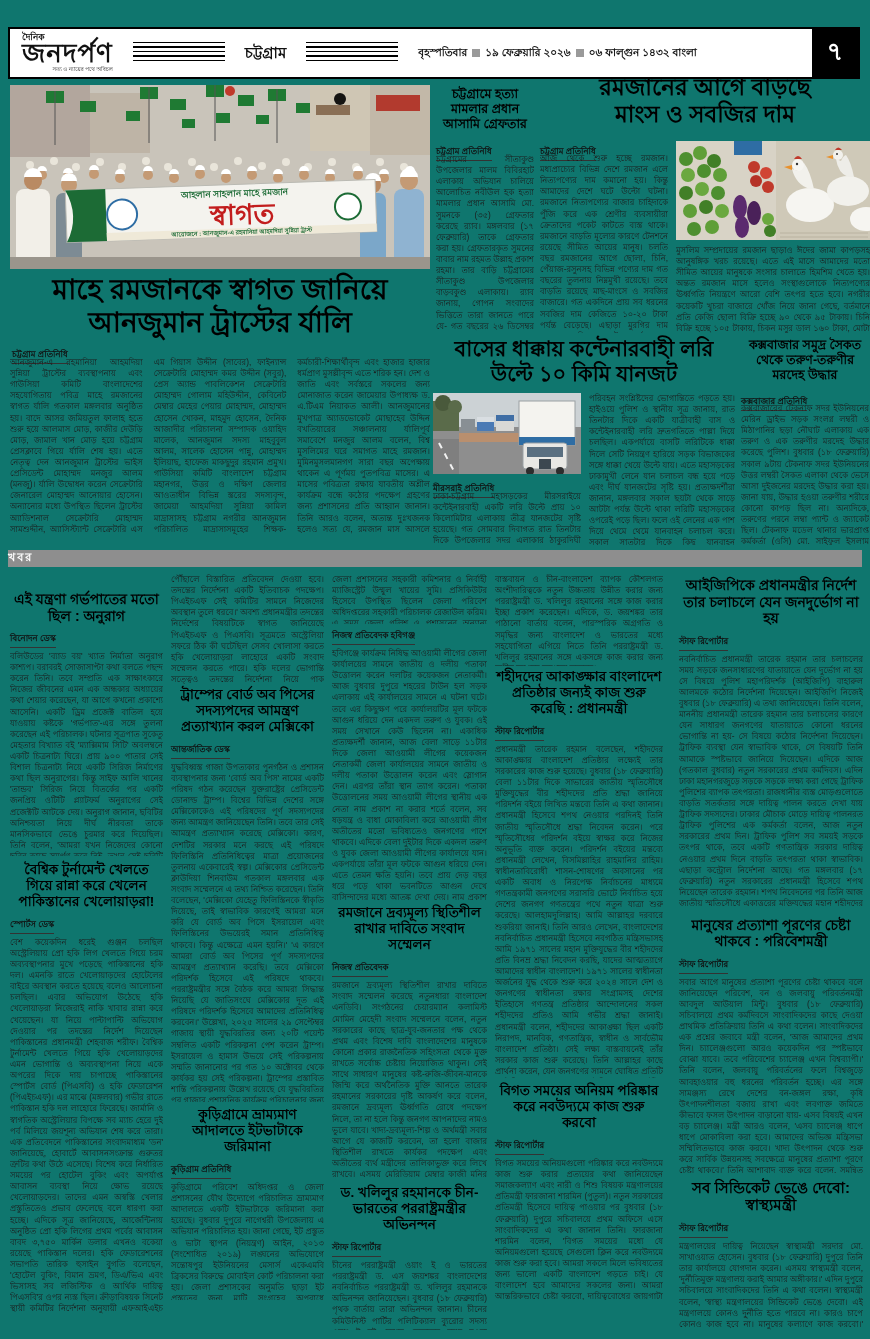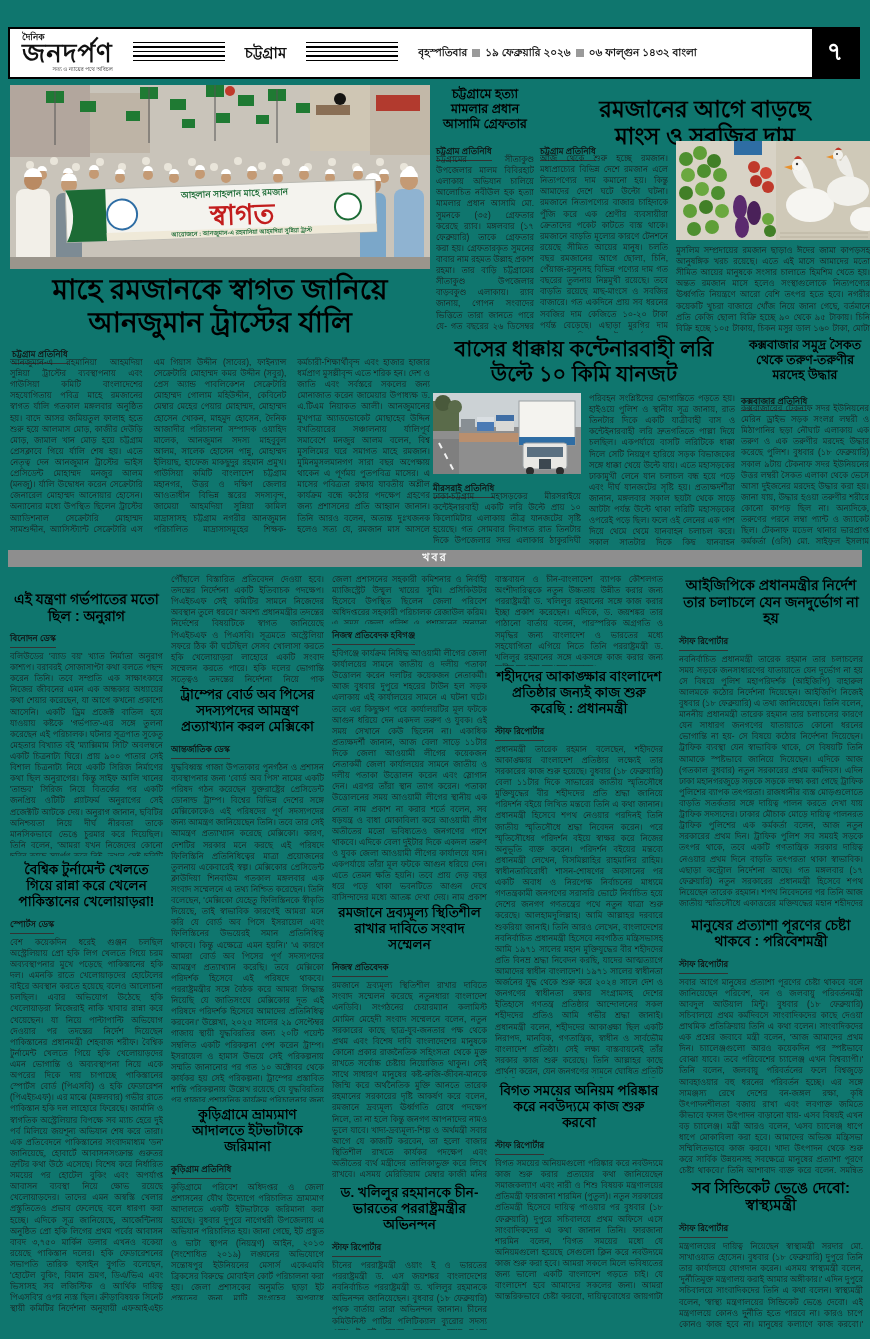--- a/index.html
+++ b/index.html
@@ -23,21 +23,21 @@
   
   .headline{font-weight:bold;color:#000;text-align:center;line-height:1.18;}
   .byline{font-size:8.5px;font-weight:bold;display:inline-block;border-bottom:1px solid #333;
           padding-bottom:1px;margin:1px 0 3px 0;}
   .body-text{font-size:8.3px;line-height:1.34;text-align:justify;color:#1c1c1c;overflow:hidden;}
   .cols3{column-count:3;column-gap:11px;}
   .photo{display:block;overflow:hidden;background:#ccc;}
   .photo svg{display:block;width:100%;height:100%;}
   
   .news-bar{left:8px;top:550px;width:854px;height:17px;background:#8e8e8e;
-            display:flex;align-items:center;justify-content:center;}
+            display:flex;align-items:center;}
   .news-bar span{color:#fff;font-size:11px;font-weight:bold;letter-spacing:2px;}
   
   .col{display:flex;flex-direction:column;}
   .col .headline{margin:3px 0 3px 0;}
   .seg-byline{flex:none;}
   .grow{flex:1 1 auto;}
 </style>
 </head>
 <body>
 
@@ -183,21 +183,21 @@
     <span class="byline">চট্টগ্রাম প্রতিনিধি</span>
   </div>
   <div class="abs body-text cols3" style="left:10px;top:357px;width:420px;height:186px;">আনজুমান-এ রহমানিয়া আহমদিয়া সুন্নিয়া ট্রাস্টের ব্যবস্থাপনায় এবং গাউসিয়া কমিটি বাংলাদেশের সহযোগিতায় পবিত্র মাহে রমজানের স্বাগত র্যালি গতকাল মঙ্গলবার অনুষ্ঠিত হয়। বাদে আসর জমিয়তুল ফালাহ হতে শুরু হয়ে আলমাস মোড়, কাজীর দেউড়ি মোড়, জামাল খান মোড় হয়ে চট্টগ্রাম প্রেসক্লাবে গিয়ে র্যালি শেষ হয়। এতে নেতৃত্ব দেন আনজুমান ট্রাস্টের ভাইস প্রেসিডেন্ট মোহাম্মদ মনজুর আলম (মনজু)। র্যালি উদ্বোধন করেন সেক্রেটারি জেনারেল মোহাম্মদ আনোয়ার হোসেন। অন্যান্যের মধ্যে উপস্থিত ছিলেন ট্রাস্টের অ্যাডিশনাল সেক্রেটারি মোহাম্মদ সামশুদ্দীন, অ্যাসিস্ট্যান্ট সেক্রেটারি এস এম গিয়াস উদ্দীন (সাবের), ফাইন্যান্স সেক্রেটারি মোহাম্মদ কমর উদ্দীন (সবুর), প্রেস অ্যান্ড পাবলিকেশন সেক্রেটারি মোহাম্মদ গোলাম মহিউদ্দীন, কেবিনেট মেম্বার মেহের পেয়ার মোহাম্মদ, মোহাম্মদ হোসেন খোকন, মাহমুদ হোসেন, দৈনিক আজাদীর পরিচালনা সম্পাদক ওয়াহিদ মালেক, আনজুমান সদস্য মাহবুবুল আলম, সালেক হোসেন পান্নু, মোহাম্মদ ইলিয়াছ, হাফেজ মাকছুদুর রহমান প্রমুখ। গাউসিয়া কমিটি বাংলাদেশ চট্টগ্রাম মহানগর, উত্তর ও দক্ষিণ জেলার আওতাধীন বিভিন্ন স্তরের সদস্যবৃন্দ, জামেয়া আহমদিয়া সুন্নিয়া কামিল মাদ্রাসাসহ চট্টগ্রাম নগরীর আনজুমান পরিচালিত মাদ্রাসাসমূহের শিক্ষক-কর্মচারী-শিক্ষার্থীবৃন্দ এবং হাজার হাজার ধর্মপ্রাণ মুসল্লীবৃন্দ এতে শরিক হন। দেশ ও জাতি এবং সর্বস্তরে সকলের জন্য মোনাজাত করেন জামেয়ার উপাধ্যক্ষ ড. এ.টিএম নিয়াকত আলী। আনজুমানের মুখপাত্র অ্যাডভোকেট মোছাহেব উদ্দিন বখতিয়ারের সঞ্চালনায় র্যালিপূর্ব সমাবেশে মনজুর আলম বলেন, বিশ্ব মুসলিমের ঘরে সমাগত মাহে রমজান। মুমিনমুসলমানগণ সারা বছর অপেক্ষায় থাকেন এ পূর্ণময় পুতপবিত্র মাসের। এ মাসের পবিত্রতা রক্ষায় যাবতীয় অশ্লীল কার্যক্রম বন্ধে কঠোর পদক্ষেপ গ্রহণের জন্য প্রশাসনের প্রতি আহ্বান জানান। তিনি আরও বলেন, অত্যন্ত দুঃখজনক হলেও সত্য যে, রমজান মাস আসলে কিছু অসাধু ব্যবসায়ী মজুতদারীর মাধ্যমে পণ্যমূল্য বৃদ্ধি করে থাকে। তিনি রোযাদার মুসলমানদের সিয়াম সাধনার সুবিধার্থে নিত্য প্রয়োজনীয় খাদ্যসামগ্রীর মূল্যবৃদ্ধি রোধে প্রয়োজনীয় পদক্ষেপ গ্রহণের জন্য নবনির্বাচিত সরকারের প্রতি অনুরোধ জানান। র্যালিতে সার্বিক সহযোগিতা প্রদানের জন্য পুলিশ প্রশাসন, সাংবাদিকসহ আনজুমান, গাউসিয়া কমিটি এবং হাজার হাজার অংশগ্রহণকারীর প্রতি ধন্যবাদ ও কৃতজ্ঞতা জ্ঞাপন করেন। মোহাম্মদ আনোয়ার হোসেন বলেন, এ মাস পবিত্র কোরআন নাযিলের মাস। তাই প্রতিটি মুসলমানের ঘরে ঘরে কোরআন চর্চা বৃদ্ধির আহ্বান জানান। রোযাদারের নির্বিঘ্নে ইবাদত বন্দেগীর সুবিধার্থে রাতের বেলা তারাবিহ নামাজ, সাহরি ও ইফতারের সময় লোডশেডিং বন্ধ, পর্যাপ্ত বিদ্যুৎ ও পানি সরবরাহের জন্য নবনির্বাচিত সরকারের নজরদারি বৃদ্ধি করার জন্য অনুরোধ জানান। নিজ নিজ যাকাতফিতরা সঠিক হিসাব ও পরিকল্পিতভাবে আদায়ের মাধ্যমে অসহায় গরীবমিসকিনদের পাশে দাঁড়ানোর জন্য সমাজের বিত্তবানদের প্রতি তিনি অনুরোধ জানান। দ্বীনি শিক্ষার বিস্তারে জামেয়া আহমদিয়া সুন্নিয়া কামিল মাদ্রাসাসহ আনজুমান পরিচালিত শতাধিক মাদ্রাসার মিসকিন ফান্ডে যাকাতফিতরার একটি অংশ দানের আহ্বান জানান।</div>
 
   <div class="abs headline" style="left:436px;top:87px;width:98px;font-size:12.5px;">চট্টগ্রামে হত্যা মামলার প্রধান আসামি গ্রেফতার</div>
   <div class="abs" style="left:436px;top:140px;">
     <span class="byline">চট্টগ্রাম প্রতিনিধি</span>
   </div>
   <div class="abs body-text" style="left:436px;top:154px;width:98px;height:178px;">চট্টগ্রামের সীতাকুণ্ড উপজেলার মালম বিবিরহাট এলাকায় অভিযান চালিয়ে আলোচিত নবীউল হক হত্যা মামলার প্রধান আসামি মো. সুমনকে (৩৫) গ্রেফতার করেছে র‍্যাব। মঙ্গলবার (১৭ ফেব্রুয়ারি) তাকে গ্রেফতার করা হয়। গ্রেফতারকৃত সুমনের বাবার নাম রহমত উল্লাহ প্রকাশ রহমা। তার বাড়ি চট্টগ্রামের সীতাকুণ্ড উপজেলার বাড়বকুণ্ড এলাকায়। র‍্যাব জানায়, গোপন সংবাদের ভিত্তিতে তারা জানতে পারে যে- গত বছরের ২৬ ডিসেম্বর সীতাকুণ্ড থানায় দায়ের হওয়া একটি হত্যা মামলার প্রধান আসামি মো. সুমন সীতাকুণ্ডের মালম বিবিরহাট এলাকায় অবস্থান করছেন। এ তথ্যের ভিত্তিতে র‍্যাব একটি বিশেষ অভিযান পরিচালনা করে তাকে গ্রেফতার করে।</div>
 
-  <div class="abs headline" style="left:540px;top:96px;width:330px;font-size:23px;">
+  <div class="abs headline" style="left:540px;top:74px;width:330px;font-size:23px;">
     <div>রমজানের আগে বাড়ছে</div>
     <div>মাংস ও সবজির দাম</div>
   </div>
   <div class="abs" style="left:540px;top:140px;">
     <span class="byline">চট্টগ্রাম প্রতিনিধি</span>
   </div>
   <div class="abs body-text" style="left:540px;top:153px;width:128px;height:180px;">আজ থেকে শুরু হচ্ছে রমজান। মধ্যপ্রাচ্যের বিভিন্ন দেশে রমজান এলে নিত্যপণ্যের দাম কমানো হয়। কিন্তু আমাদের দেশে ঘটে উল্টো ঘটনা। রমজানে নিত্যপণ্যের বাজার চাহিদাকে পুঁজি করে এক শ্রেণীর ব্যবসায়ীরা ক্রেতাদের পকেট কাটতে ব্যস্ত থাকে। রমজানে বাড়তি মূল্যের কারণে টেনশনে রয়েছে সীমিত আয়ের মানুষ। চলতি বছর রমজানের আগে ছোলা, চিনি, পেঁয়াজ-রসুনসহ বিভিন্ন পণ্যের দাম গত বছরের তুলনায় নিম্নমুখী রয়েছে। তবে বাড়তি রয়েছে মাছ-মাংসে ও সবজির বাজারে। গত একদিনে প্রায় সব ধরনের সবজির দাম কেজিতে ১০-২০ টাকা পর্যন্ত বেড়েছে। এছাড়া মুরগির দাম বেড়েছে কেজিতে ৪০ টাকা পর্যন্ত। তবে কমেছে ডিমের দাম। বর্তমানে প্রতি ডজন ডিম বিক্রি হচ্ছে ১১০ টাকায়। ফরিদ উদ্দিন আহমেদ নামে এক বেসরকারি চাকরিজীবী জানান, রমজান মাসকে সংযমের মাস বলা হয়। কিন্তু আমাদের দেশের ব্যবসায়ীদের কাছে এই মাসটি টাকা উপার্জনের জন্য খুবই ভালো একটি মাস।</div>
   <div class="abs photo" style="left:676px;top:141px;width:194px;height:99px;">
     <svg viewBox="0 0 194 99" preserveAspectRatio="none">
       <rect width="194" height="99" fill="#d8d3c6"></rect>

